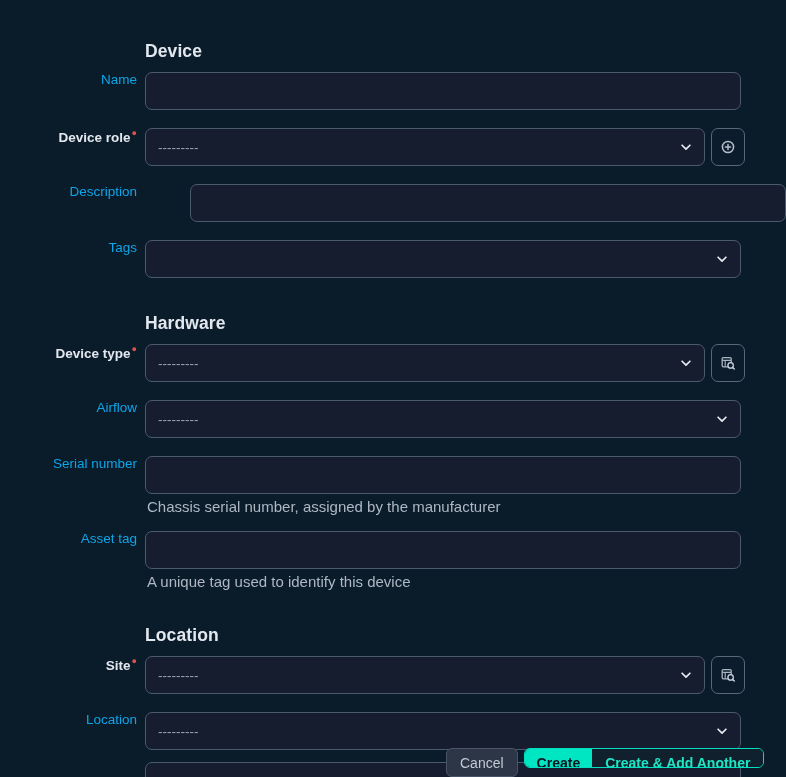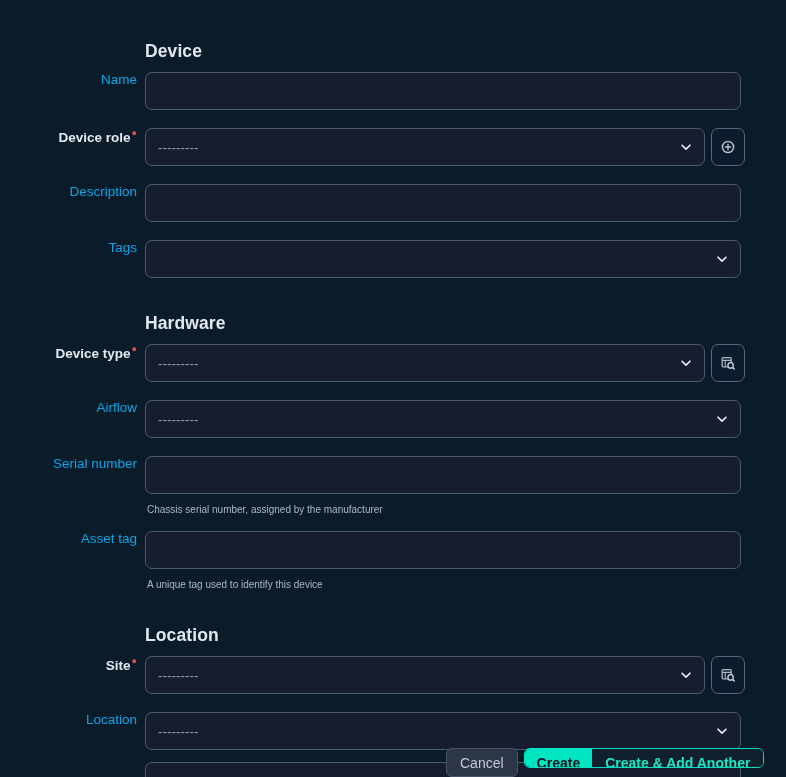--- a/index.html
+++ b/index.html
@@ -104,23 +104,23 @@
     background: #0d1c2c;
     border: 1px solid #5a6778;
     border-radius: 7px;
     display: flex;
     align-items: center;
     justify-content: center;
     box-sizing: border-box;
   }
 
   .help {
-    font-size: 10px;
+    font-size: 15px;
     color: #aeb7c2;
-    margin-top: 10px;
+    margin-top: 4px;
     margin-left: 2px;
   }
 
   
   .btn-bar {
     position: absolute;
     left: 446px;
     top: 748px;
     display: flex;
     align-items: stretch;
@@ -195,21 +195,21 @@
       </div>
       <div class="side-btn">
         <svg width="16" height="16" viewBox="0 0 16 16">
             <circle cx="8" cy="8" r="5.6" fill="none" stroke="#b6bfcb" stroke-width="1.5"></circle>
             <path d="M8 5.4 V10.6 M5.4 8 H10.6" stroke="#b6bfcb" stroke-width="1.5" stroke-linecap="round"></path>
           </svg>
       </div>
     </div>
   </div>
 
-  <div class="row" style="top:184px;">
+  <div class="row" style="top:184px;justify-content:space-between;">
     <div class="label">Description</div>
     <div class="field-wrap">
       <div class="control text-input" style="width:596px;"></div>
     </div>
   </div>
 
   <div class="row" style="top:240px;">
     <div class="label">Tags</div>
     <div class="field-wrap">
       <div class="control" style="width:596px;">

